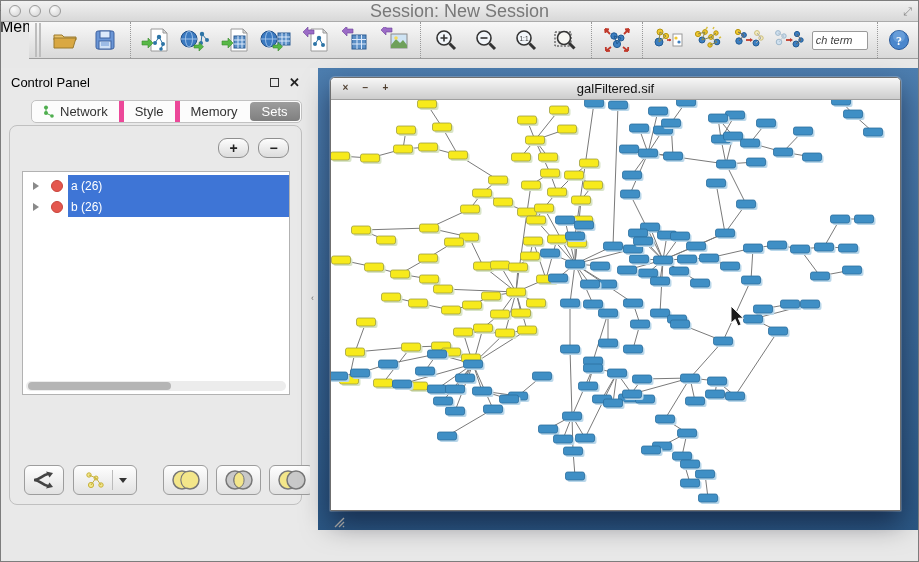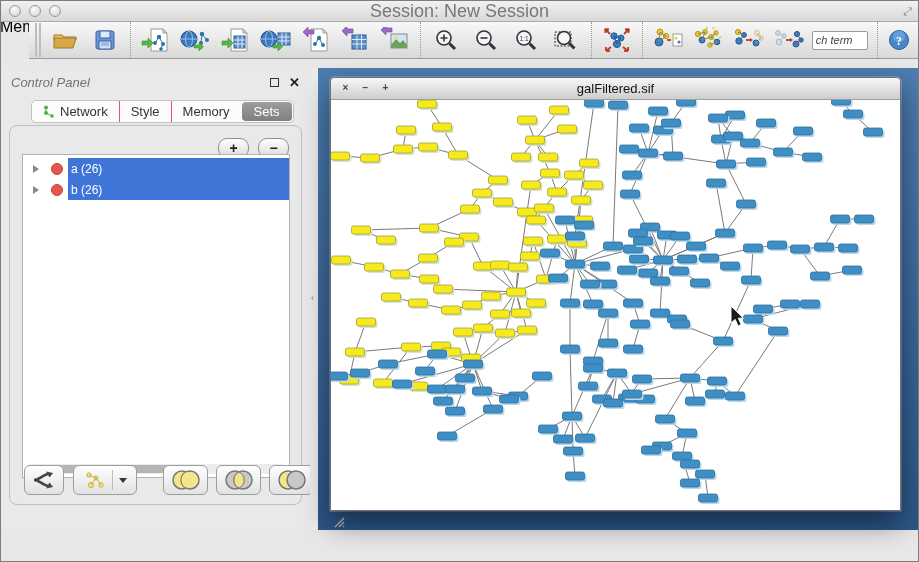--- a/index.html
+++ b/index.html
@@ -24,38 +24,38 @@
   .grip{width:6px;height:34px;border-left:2px solid #bdbdbd;border-right:2px solid #bdbdbd;margin:0 4px;}
   .tb-sep{width:0;height:36px;border-left:1px dotted #999;margin:0 5px;}
   .tb-btn{width:41px;height:40px;display:flex;align-items:center;justify-content:center;border-radius:4px;}
   .tb-btn svg{display:block;}
   .tb-search{width:56px;height:19px;border:1px solid #9a9a9a;border-radius:2px;background:#fff;
     font-style:italic;font-size:11px;color:#444;padding:0 3px;margin:0 4px;font-family:"Liberation Sans",sans-serif;}
 
   
   .control-panel{position:absolute;left:1px;top:68px;width:309px;bottom:32px;background:#e9e9e9;}
   .cp-header{height:29px;display:flex;align-items:center;padding:0 10px;background:#e9e9e9;}
-  .cp-title{font-size:13px;color:#737373;font-style:italic;}
+  .cp-title{font-size:13px;color:#000000;}
   .cp-hbtns{margin-left:auto;display:flex;align-items:center;gap:10px;}
   .float-ic{width:9px;height:9px;border:1.6px solid #333;}
   .close-ic{font-size:13px;font-weight:bold;color:#222;line-height:10px;}
   .tabs{position:absolute;left:30px;top:32px;height:23px;display:flex;align-items:stretch;
     background:#fcfcfc;border:1px solid #c2c2c2;border-radius:5px;overflow:hidden;}
   .tab{display:flex;align-items:center;gap:5px;padding:0 11px;font-size:13px;color:#333;
-    border-left:1px solid #ec4899;}
+    border-left:5px solid #ec4899;}
   .tab:first-child{border-left:none;align-items:center;}
   .tab.active{background:linear-gradient(#9d9d9d,#7f7f7f);color:#fff;border-radius:4px;margin:1px;
     border-left:none;padding:0 12px;}
   .groupbox{position:absolute;left:8px;top:57px;width:293px;height:380px;
     border:1px solid #c0c0c0;border-radius:8px;}
   .pm-row{position:absolute;right:12px;top:12px;display:flex;gap:9px;}
   .pm-btn{width:31px;height:20px;border:1px solid #8f8f8f;border-radius:9px;
     background:linear-gradient(#fdfdfd,#dcdcdc);font-size:14px;font-weight:bold;color:#222;
     display:flex;align-items:center;justify-content:center;line-height:1;}
-  .setlist{position:absolute;left:12px;top:28px;right:11px;height:324px;background:#fff;
+  .setlist{position:absolute;left:12px;top:45px;right:11px;height:224px;background:#fff;
     border:1px solid #b2b2b2;}
   .set-row{height:21px;display:flex;align-items:center;}
   .set-row:first-child{margin-top:3px;}
   .tri{width:0;height:0;border-left:6px solid #8a8a8a;border-top:4.5px solid transparent;
     border-bottom:4.5px solid transparent;margin-left:10px;}
   .dot{width:12px;height:12px;border-radius:50%;background:#e4574e;border:1px solid #c8443c;margin-left:12px;}
   .set-label{flex:1;height:100%;margin-left:5px;background:#3e75d6;color:#fff;font-size:12px;
     display:flex;align-items:center;padding-left:3px;}
   .hscroll{position:absolute;left:3px;right:3px;bottom:3px;height:10px;background:#ececec;border-radius:5px;}
   .hthumb{position:absolute;left:2px;top:1px;height:8px;width:55%;background:#b5b5b5;border-radius:4px;}

